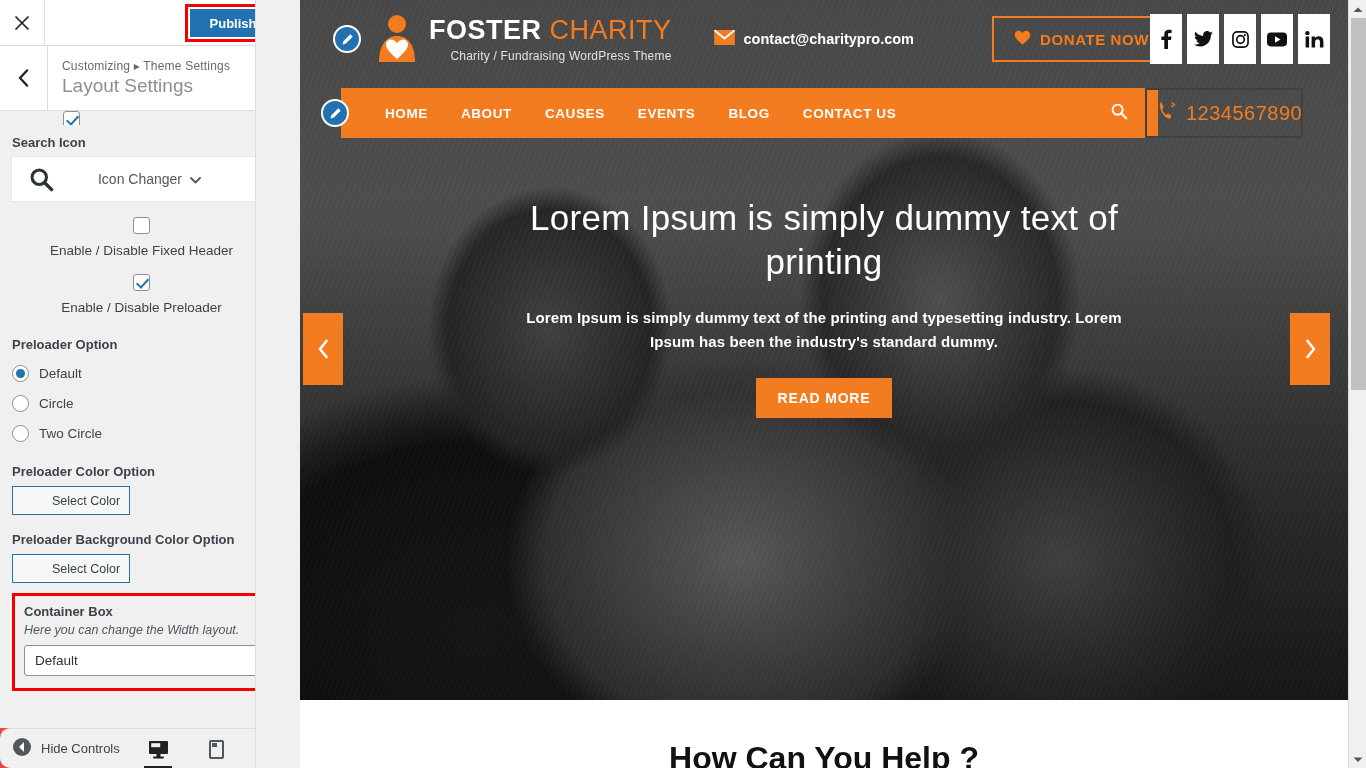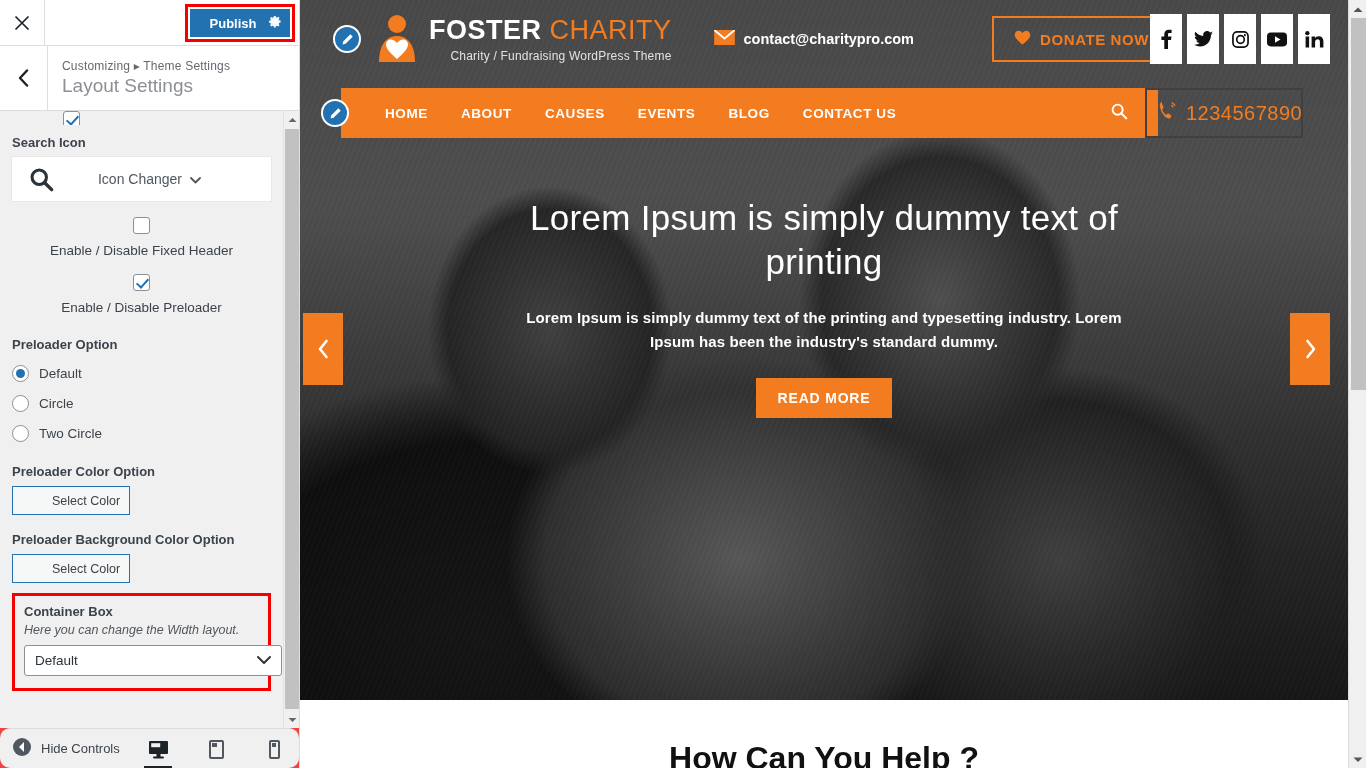--- a/index.html
+++ b/index.html
@@ -10,21 +10,21 @@
     font-family: "Liberation Sans", sans-serif;
     background: #f0f0f1;
   }
 
   
   #app { position: relative; width: 1366px; height: 768px; }
 
   
   #sidebar {
     position: absolute; left: 0; top: 0;
-    width: 300px; height: 768px;
+    width: 256px; height: 768px;
     background: #ef4444;
     border-right: 1px solid #ddd;
     overflow: hidden;
   }
 
   
   #cust-topbar {
     position: absolute; left: 0; top: 0; width: 300px; height: 46px;
     background: #fff; border-bottom: 1px solid #ddd;
     display: flex; align-items: center;

